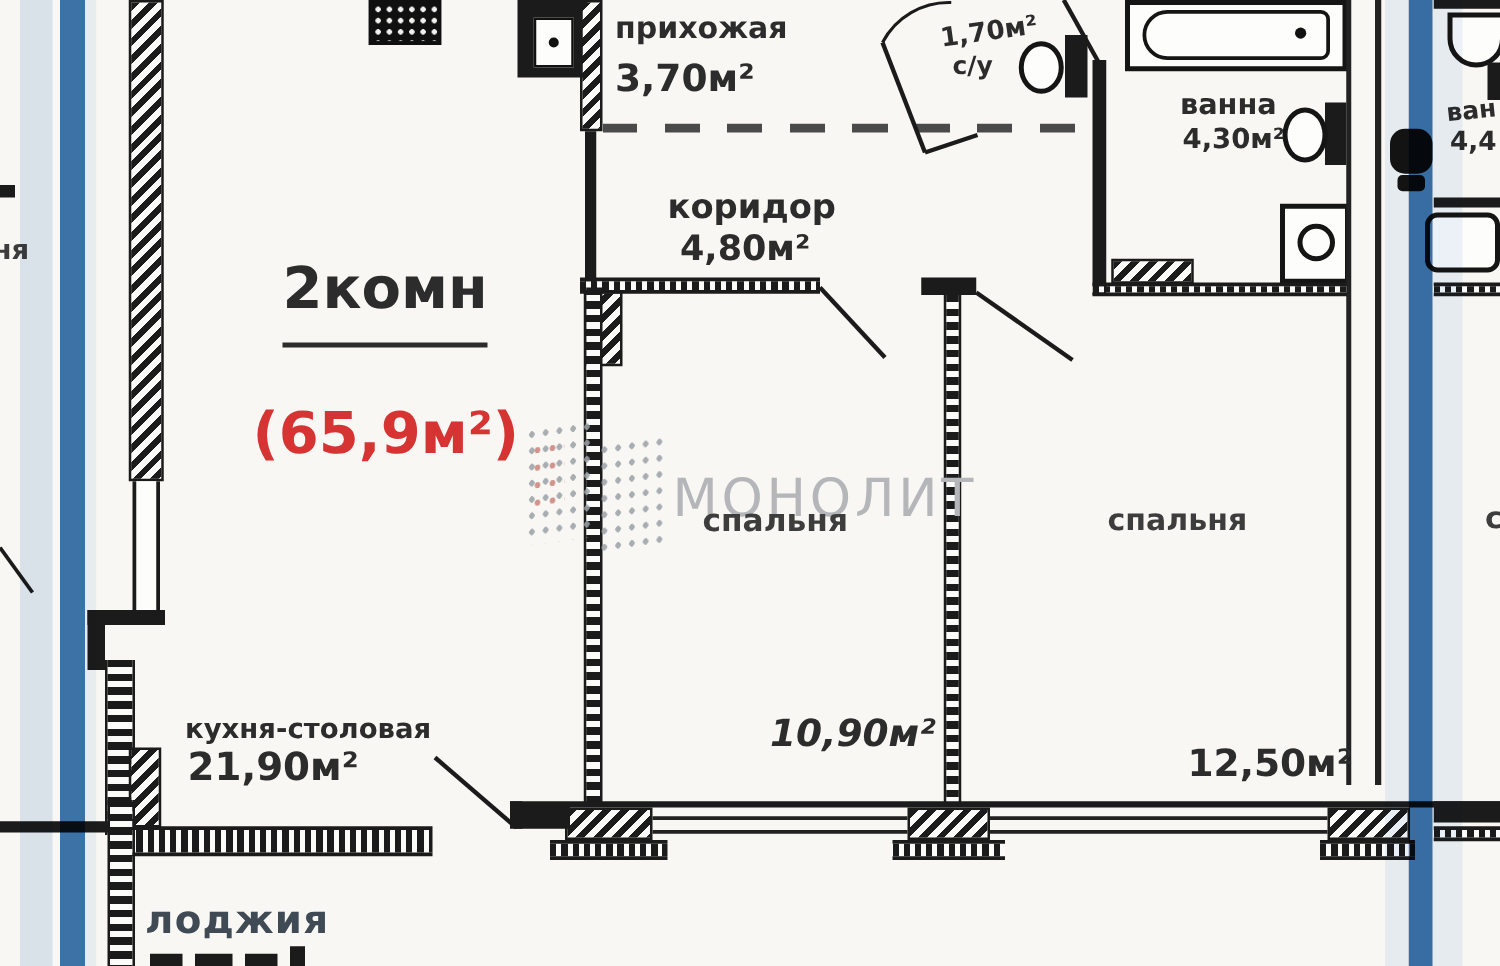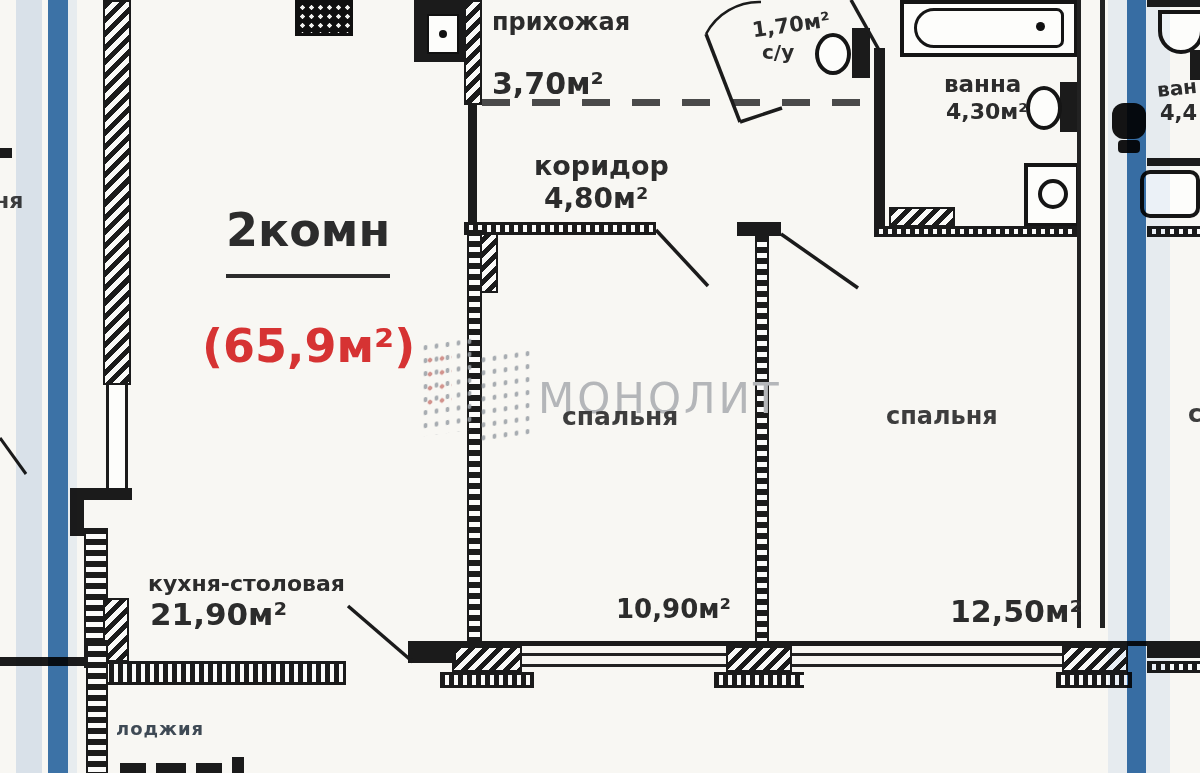--- a/index.html
+++ b/index.html
@@ -115,41 +115,41 @@
 
   <div class="abs dots z2" style="left:420px;top:338px;width:55px;height:95px;"></div>
   <div class="abs dots z2" style="left:478px;top:350px;width:58px;height:88px;"></div>
   <div class="abs dotsred z2" style="left:424px;top:352px;width:28px;height:58px;"></div>
   <div class="abs z2" style="left:538px;top:374px;font-size:42px;font-weight:400;letter-spacing:3px;color:#b4b6b9;">МОНОЛИТ</div>
 
   <div class="abs lbl z4" style="left:226px;top:206px;font-size:46px;border-bottom:4px solid #2c2c2c;padding-bottom:20px;">2комн</div>
   <div class="abs lbl z4" style="left:202px;top:322px;font-size:46px;color:#d63333;">(65,9м²)</div>
 
   <div class="abs lbl z4" style="left:492px;top:10px;font-size:24px;">прихожая</div>
-  <div class="abs lbl z4" style="left:492px;top:48px;font-size:30px;margin-top:20px;">3,70м²</div>
+  <div class="abs lbl z4" style="left:492px;top:48px;font-size:30px;">3,70м²</div>
 
   <div class="abs lbl z4" style="left:752px;top:14px;font-size:21px;transform:rotate(-8deg);">1,70м²</div>
   <div class="abs lbl z4" style="left:762px;top:42px;font-size:20px;">с/у</div>
 
   <div class="abs lbl z4" style="left:944px;top:72px;font-size:23px;">ванна</div>
   <div class="abs lbl z4" style="left:946px;top:100px;font-size:22px;">4,30м²</div>
 
   <div class="abs lbl z4" style="left:534px;top:152px;font-size:27px;">коридор</div>
   <div class="abs lbl z4" style="left:544px;top:184px;font-size:28px;">4,80м²</div>
 
   <div class="abs soft z4" style="left:562px;top:402px;font-size:25px;">спальня</div>
   <div class="abs soft z4" style="left:886px;top:402px;font-size:24px;">спальня</div>
 
-  <div class="abs lbl z4" style="left:616px;top:596px;font-size:26px;">10,90м²</div>
+  <div class="abs lbl z4" style="left:616px;top:572px;font-size:30px;font-style:italic;">10,90м²</div>
   <div class="abs lbl z4" style="left:950px;top:596px;font-size:30px;">12,50м²</div>
 
   <div class="abs lbl z4" style="left:148px;top:572px;font-size:22px;">кухня-столовая</div>
   <div class="abs lbl z4" style="left:150px;top:598px;font-size:31px;">21,90м²</div>
 
-  <div class="abs soft z4" style="left:116px;top:718px;font-size:18px;color:#3f4a55;letter-spacing:1px;text-align:center;">лоджия</div>
+  <div class="abs soft z4" style="left:116px;top:718px;font-size:31px;color:#3f4a55;letter-spacing:1px;text-align:center;">лоджия</div>
 
   <div class="abs wall z4" style="left:120px;top:763px;width:26px;height:10px;"></div>
   <div class="abs wall z4" style="left:156px;top:763px;width:30px;height:10px;"></div>
   <div class="abs wall z4" style="left:196px;top:763px;width:26px;height:10px;"></div>
   <div class="abs wall z4" style="left:232px;top:757px;width:12px;height:16px;"></div>
 
   <div class="abs soft z4" style="left:-6px;top:188px;font-size:22px;">ня</div>
   <div class="abs lbl z4" style="left:1157px;top:78px;font-size:20px;transform:rotate(-6deg);">ван</div>
   <div class="abs lbl z4" style="left:1160px;top:102px;font-size:21px;">4,4</div>
   <div class="abs soft z4" style="left:1188px;top:400px;font-size:24px;">сп</div>

